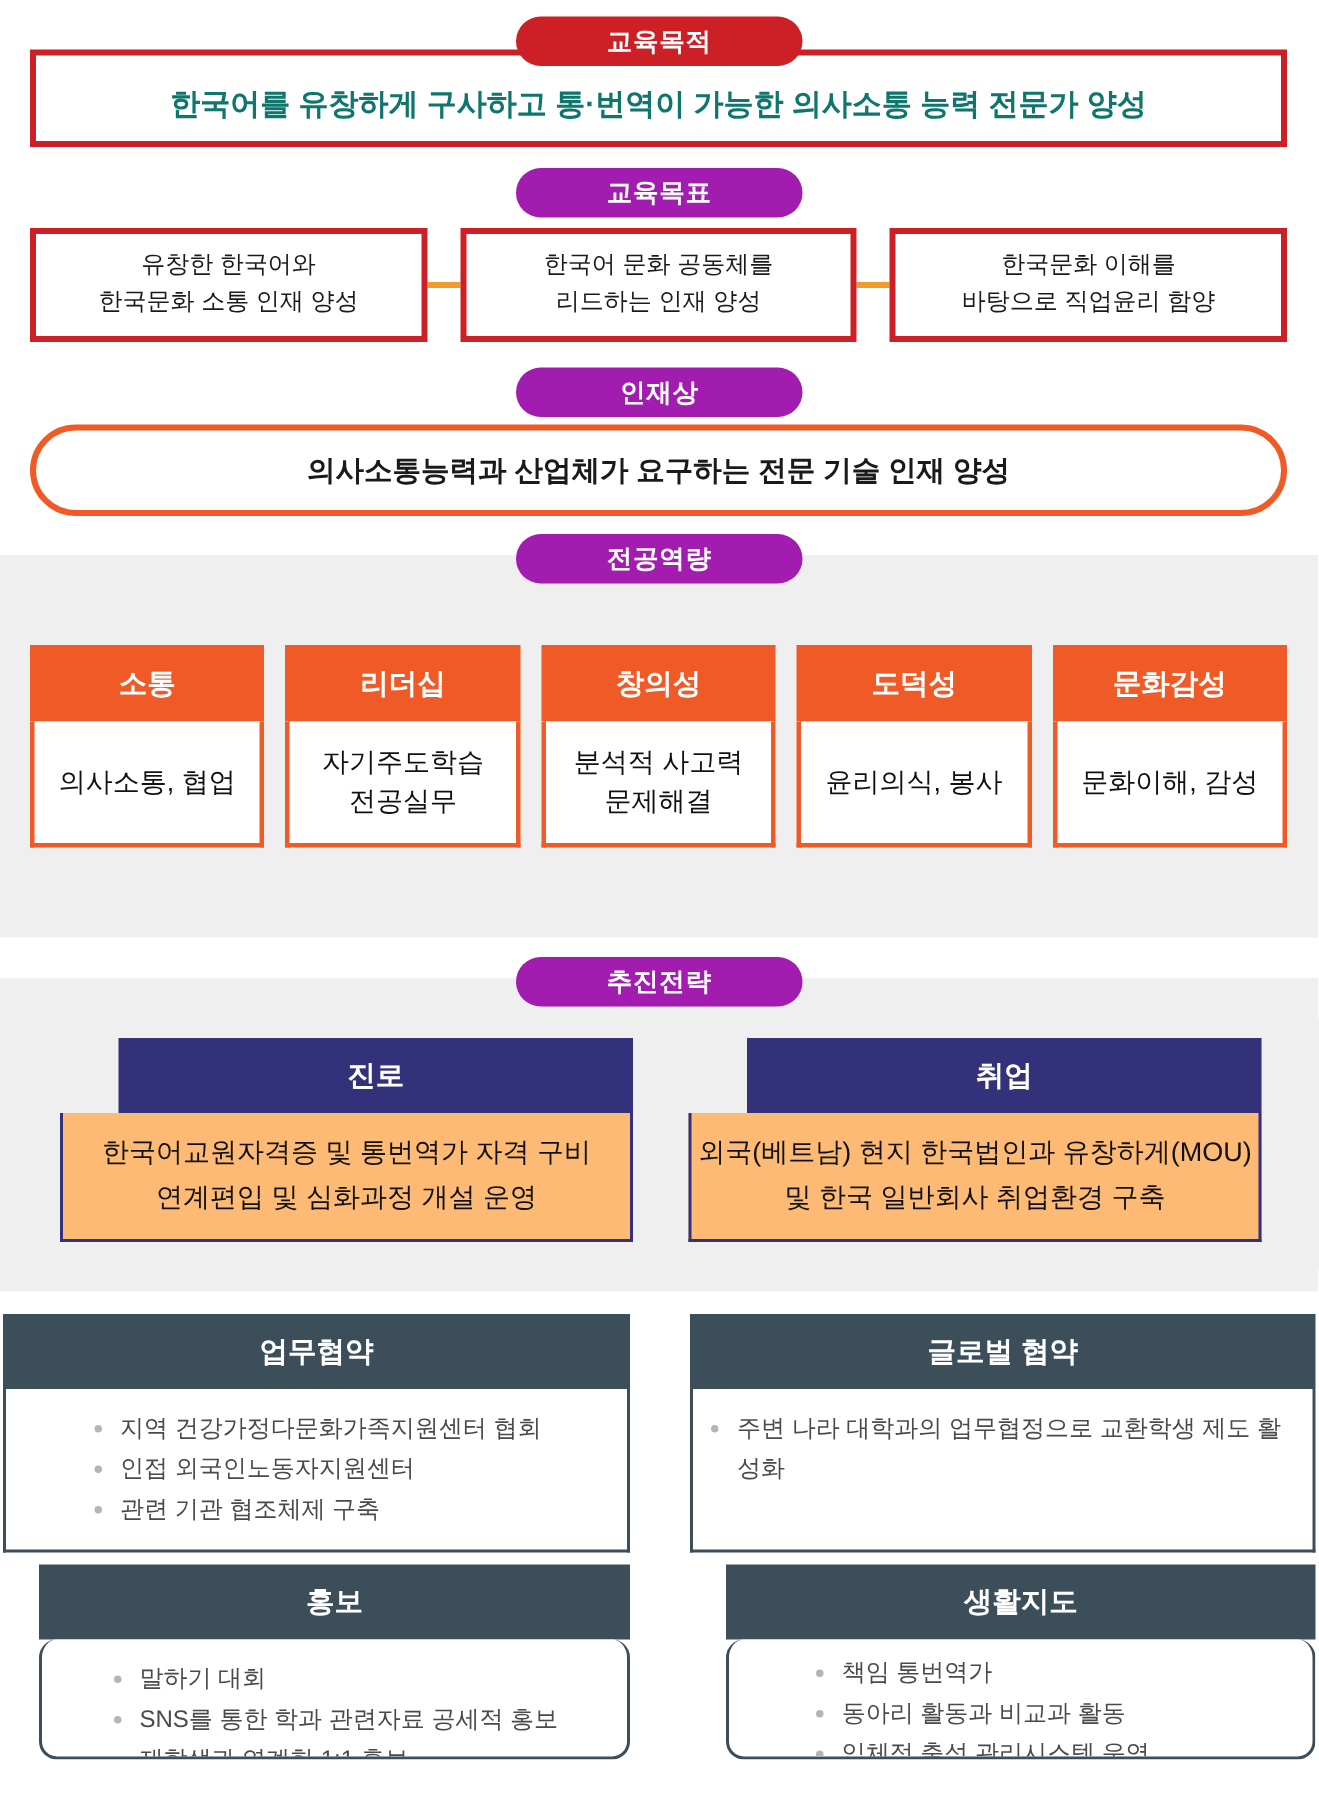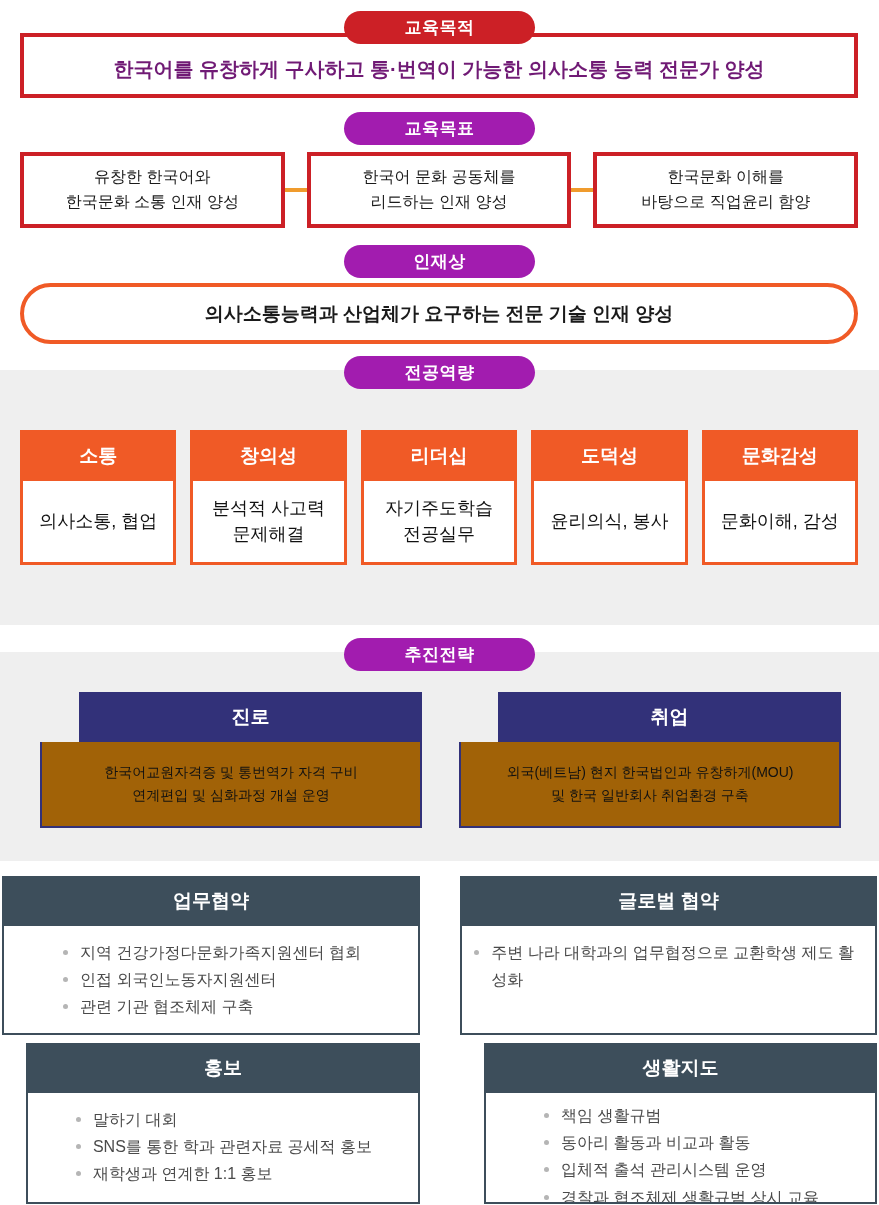--- a/index.html
+++ b/index.html
@@ -35,21 +35,21 @@
   .pill.red   { background: #cc2026; }
   .pill.slate { background: #a21caf; }
 
   .purpose-box {
     position: absolute;
     top: 33px; left: 20px;
     width: 838px; height: 65px;
     border: 4px solid #cc2026;
     background: #ffffff;
     display: flex; align-items: center; justify-content: center;
-    font-size: 20px; font-weight: 600; color: #701a75;
+    font-size: 20px; font-weight: 600; color: #0f766e;
     padding-top: 8px;
     z-index: 2;
   }
 
   .obj-line {
     position: absolute;
     top: 188px; left: 40px;
     width: 798px; height: 4px;
     background: #f09b2d;
     z-index: 1;
@@ -111,46 +111,46 @@
   .strat-box.left  { left: 40px; }
   .strat-box.right { left: 459px; }
   .strat-head {
     height: 50px;
     background: #323179;
     color: #ffffff; font-size: 19px; font-weight: bold;
     display: flex; align-items: center; justify-content: center; margin-left: 39px;
   }
   .strat-body {
     height: 86px;
-    background: #a16207;
+    background: #fdba74;
     border: 2px solid #323179; border-top: none;
     display: flex; flex-direction: column;
     align-items: center; justify-content: center;
-    font-size: 14px; color: #111111; line-height: 1.65;
+    font-size: 18px; color: #111111; line-height: 1.65;
     text-align: center;
   }
 
   .prog-box { position: absolute; z-index: 2; }
   .prog-box.r1 { top: 876px; height: 159px; }
   .prog-box.r2 { top: 1043px; height: 155px; padding-left: 24px; }
   .prog-box.cl { left: 2px;   width: 418px; }
   .prog-box.cr { left: 460px; width: 417px; }
   .prog-head {
     height: 50px;
     background: #3d4e5b;
     color: #ffffff; font-size: 19px; font-weight: bold;
     display: flex; align-items: center; justify-content: center;
   }
   .prog-body {
     background: #ffffff;
     border: 2px solid #3d4e5b; border-top: none;
     overflow: hidden;
   }
   .prog-box.r1 .prog-body { height: 109px; }
-  .prog-box.r2 .prog-body { height: 111px; }
+  .prog-box.r2 .prog-body { height: 80px; border-radius: 12px; }
   .bullets {
     list-style: none;
     width: max-content;
     max-width: 95%;
     margin: 13px auto 0;
   }
   .bullets li {
     position: relative;
     padding-left: 19px;
     font-size: 16px;
@@ -200,31 +200,31 @@
   <div class="pill slate" style="top:356px">전공역량</div>
   <div class="comp-row">
     <div class="comp-card">
       <div class="comp-head">소통</div>
       <div class="comp-body">
         <div>의사소통, 협업</div>
         <div></div>
       </div>
     </div>
     <div class="comp-card">
+      <div class="comp-head">리더십</div>
+      <div class="comp-body">
+        <div>자기주도학습</div>
+        <div>전공실무</div>
+      </div>
+    </div>
+    <div class="comp-card">
       <div class="comp-head">창의성</div>
       <div class="comp-body">
         <div>분석적 사고력</div>
         <div>문제해결</div>
-      </div>
-    </div>
-    <div class="comp-card">
-      <div class="comp-head">리더십</div>
-      <div class="comp-body">
-        <div>자기주도학습</div>
-        <div>전공실무</div>
       </div>
     </div>
     <div class="comp-card">
       <div class="comp-head">도덕성</div>
       <div class="comp-body">
         <div>윤리의식, 봉사</div>
         <div></div>
       </div>
     </div>
     <div class="comp-card">
@@ -280,21 +280,21 @@
         <li><span class="dot"></span><span>SNS를 통한 학과 관련자료 공세적 홍보</span></li>
         <li><span class="dot"></span><span>재학생과 연계한 1:1 홍보</span></li>
       </ul>
     </div>
   </div>
 
   <div class="prog-box r2 cr">
     <div class="prog-head">생활지도</div>
     <div class="prog-body">
       <ul class="bullets" style="margin-top:9px">
-        <li><span class="dot"></span><span>책임 생활규범</span></li>
+        <li><span class="dot"></span><span>책임 통번역가</span></li>
         <li><span class="dot"></span><span>동아리 활동과 비교과 활동</span></li>
         <li><span class="dot"></span><span>입체적 출석 관리시스템 운영</span></li>
         <li><span class="dot"></span><span>경찰과 협조체제 생활규범 상시 교육</span></li>
       </ul>
     </div>
   </div>
 
 </div>
 
 </body></html>

